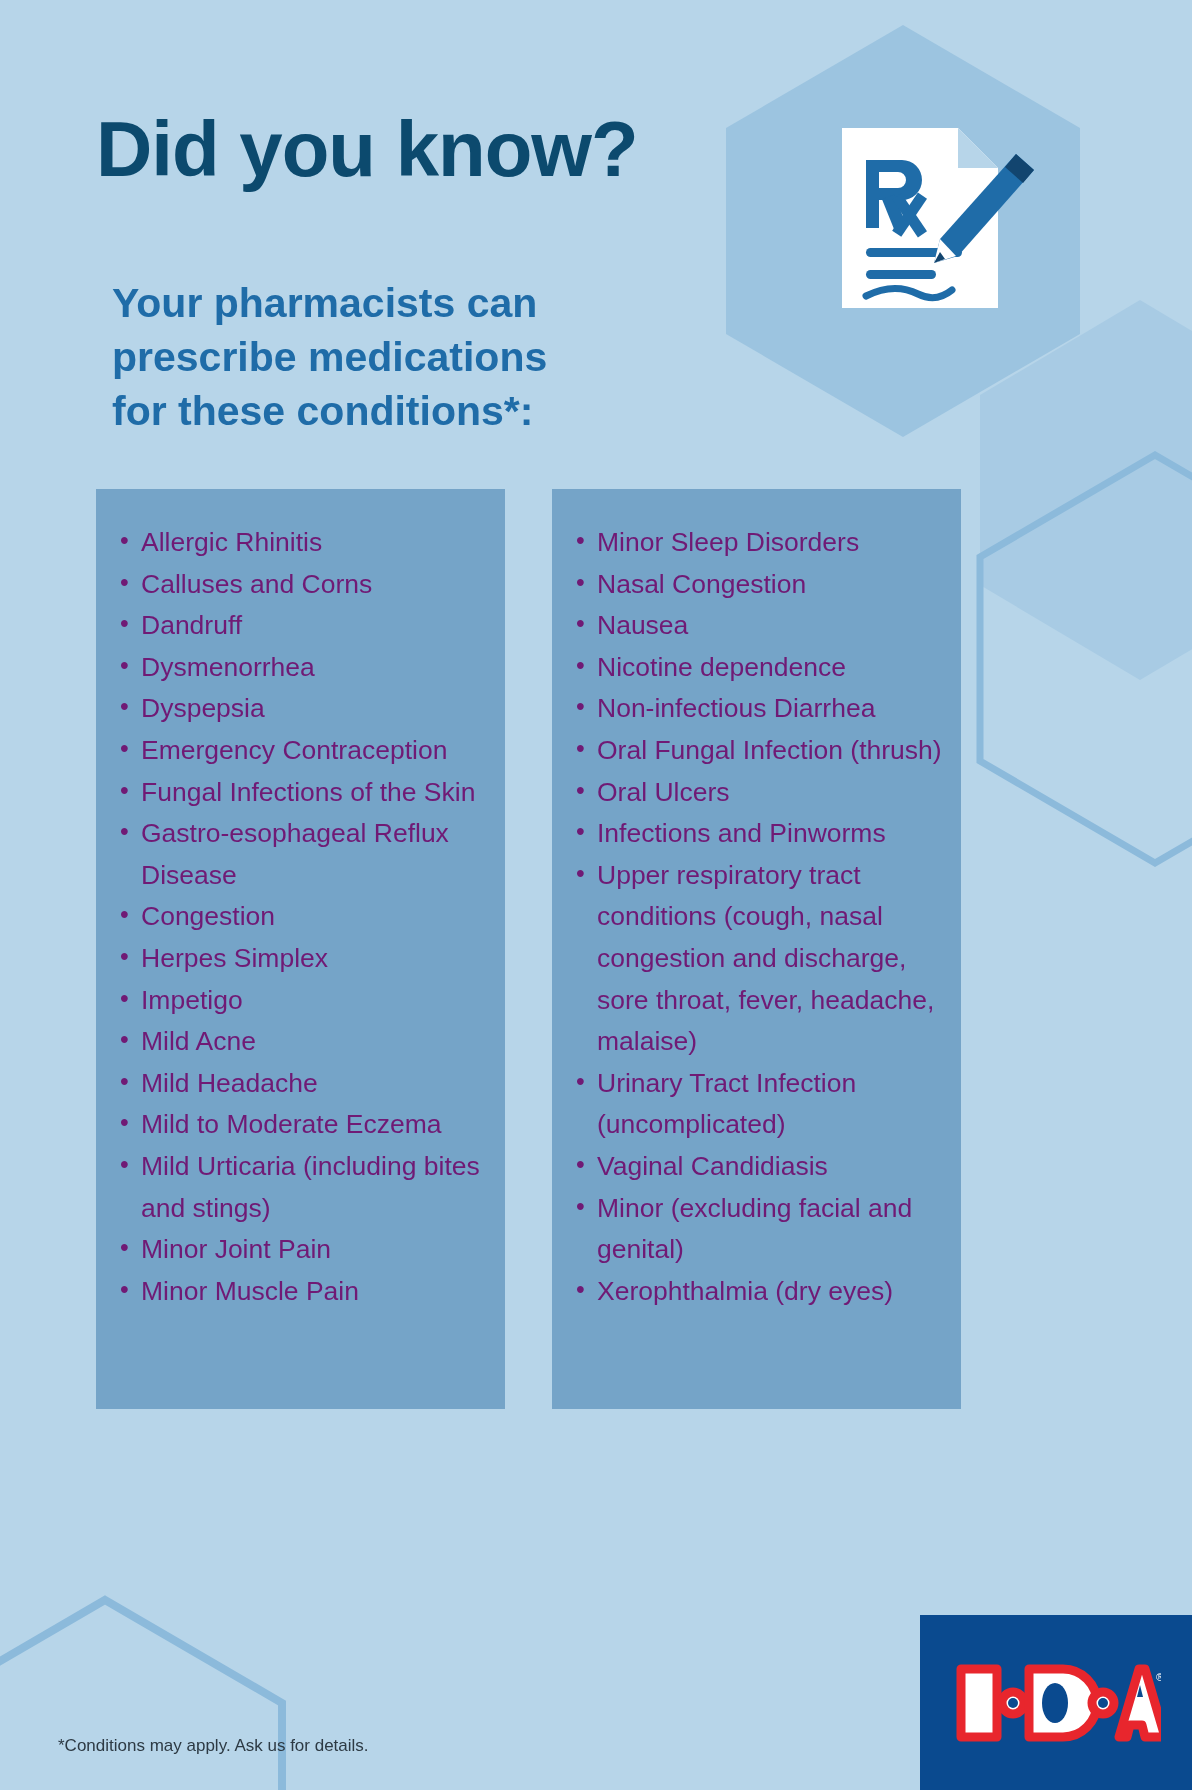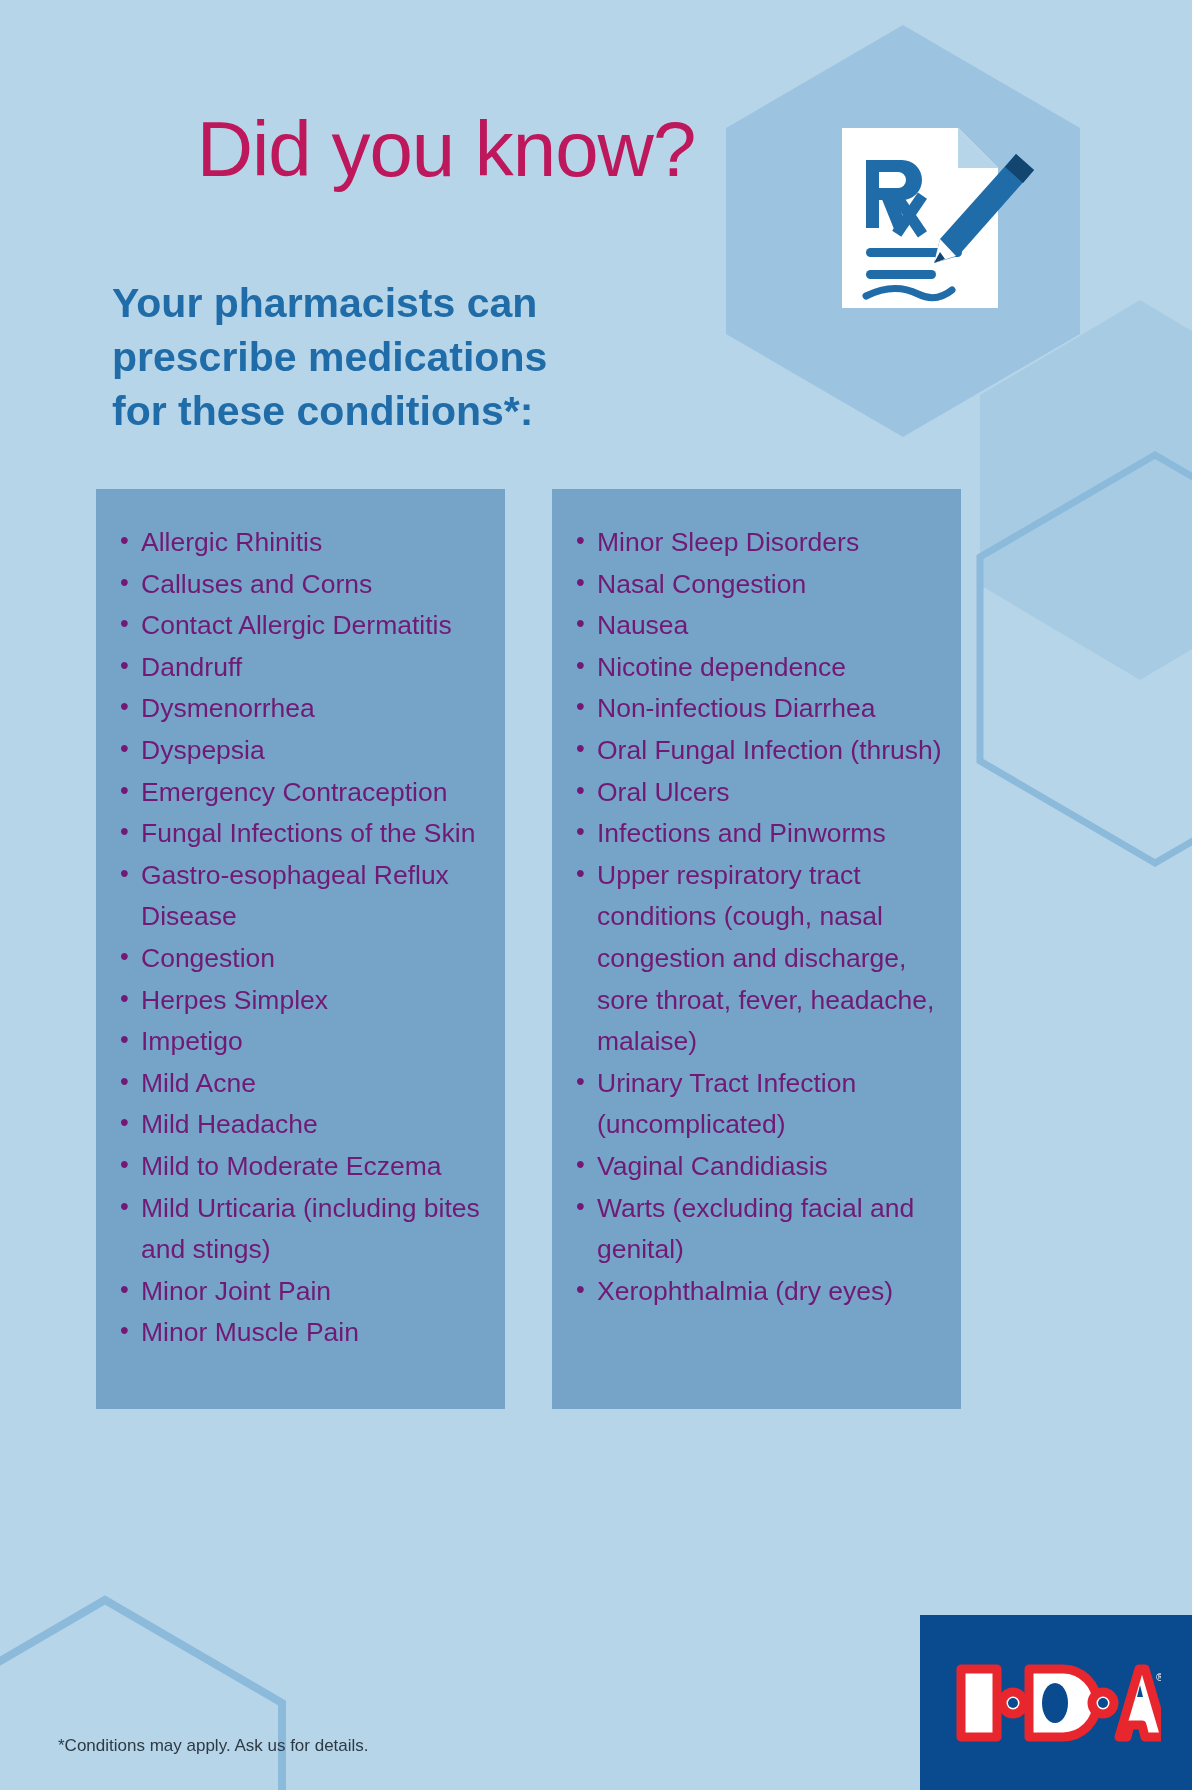--- a/index.html
+++ b/index.html
@@ -25,27 +25,26 @@
   
   .header {
     position: absolute;
     left: 96px;
     top: 110px;
     width: 700px;
     z-index: 5;
   }
   .title {
     font-size: 78px;
-    font-weight: normal;
-    color: #be185d;
+    font-weight: bold;
+    color: #0c4a6e;
     letter-spacing: -1px;
     line-height: 1.0;
     margin: 0;
     white-space: nowrap;
-    text-align: center;
   }
   .subtitle {
     margin: 16px;
     padding-top: 72px;
     font-size: 41px;
     font-weight: bold;
     color: #1f6ca8;
     line-height: 1.32;
   }
 
@@ -180,21 +179,20 @@
       <path d="M110 134 l-6 11 11 -4 Z" fill="#12456f"></path>
     </g>
   </svg>
 </div>
 
 <div class="panels">
   <div class="panel">
     <ul>
         <li>Allergic Rhinitis</li>
         <li>Calluses and Corns</li>
-        <li>Contact Allergic Dermatitis</li>
         <li>Dandruff</li>
         <li>Dysmenorrhea</li>
         <li>Dyspepsia</li>
         <li>Emergency Contraception</li>
         <li>Fungal Infections of the Skin</li>
         <li>Gastro-esophageal Reflux Disease</li>
         <li>Congestion</li>
         <li>Herpes Simplex</li>
         <li>Impetigo</li>
         <li>Mild Acne</li>
@@ -211,21 +209,21 @@
         <li>Nasal Congestion</li>
         <li>Nausea</li>
         <li>Nicotine dependence</li>
         <li>Non-infectious Diarrhea</li>
         <li>Oral Fungal Infection (thrush)</li>
         <li>Oral Ulcers</li>
         <li>Infections and Pinworms</li>
         <li>Upper respiratory tract conditions (cough, nasal congestion and discharge, sore throat, fever, headache, malaise)</li>
         <li>Urinary Tract Infection (uncomplicated)</li>
         <li>Vaginal Candidiasis</li>
-        <li>Warts (excluding facial and genital)</li>
+        <li>Minor (excluding facial and genital)</li>
         <li>Xerophthalmia (dry eyes)</li>
       </ul>
   </div>
 </div>
 
 <div class="footnote">*Conditions may apply. Ask us for details.</div>
 
 <div class="logo-box">
   <svg class="logo-svg" width="210" height="96" viewBox="0 0 210 96" xmlns="http://www.w3.org/2000/svg">
     <g stroke="#e8262d" stroke-width="9" fill="#ffffff" stroke-linejoin="round">

